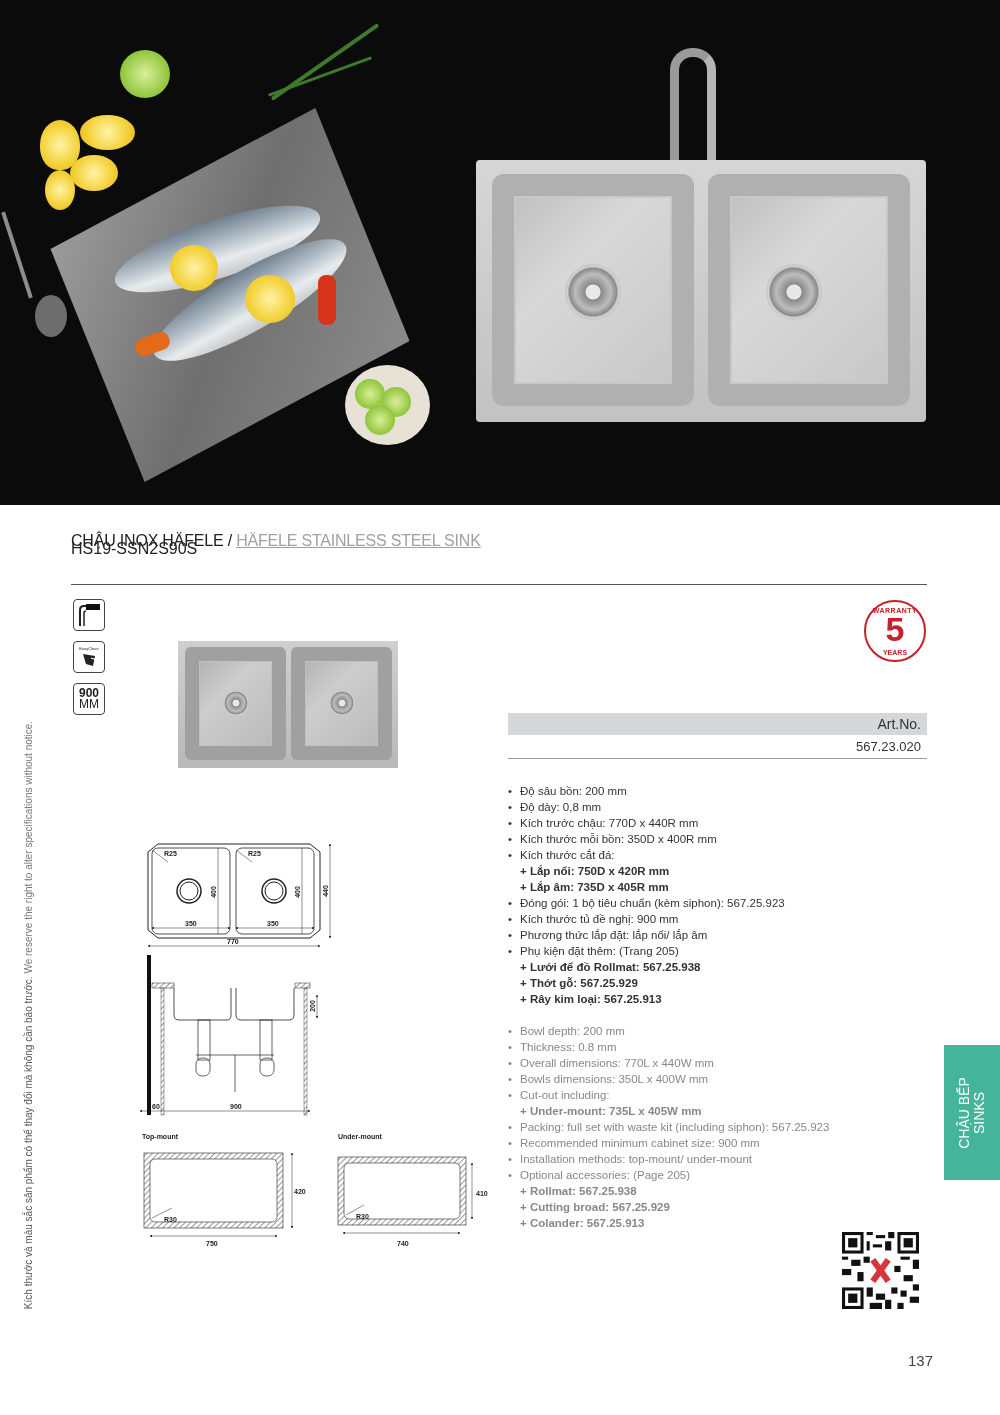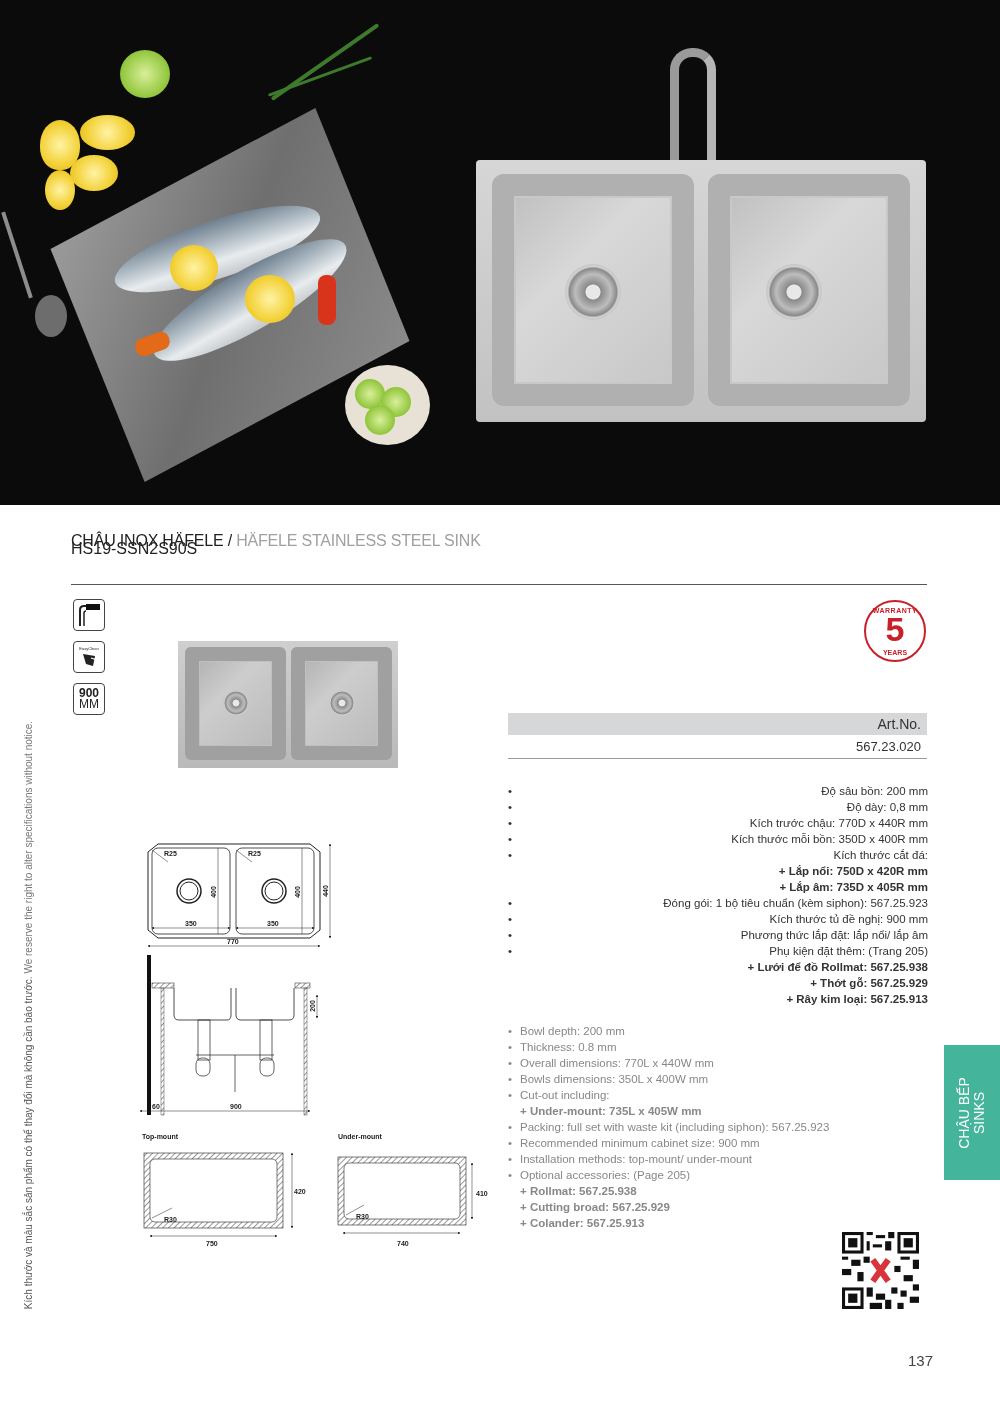--- a/index.html
+++ b/index.html
@@ -12,39 +12,39 @@
   .lemon{position:absolute;border-radius:50%;background:radial-gradient(circle,#fff3a6 0%,#f3d23a 60%,#e6b81a 100%);}
   .lime{position:absolute;border-radius:50%;background:radial-gradient(circle,#d9ef9a 0%,#8fc53a 70%,#5e8f1c 100%);}
   .bowl{position:absolute;left:345px;top:365px;width:85px;height:80px;border-radius:50%;background:#e8e2d6;}
   .herb{position:absolute;background:#3e7a2c;border-radius:2px;}
   .faucet{position:absolute;border:9px solid #9a9a9a;border-bottom:none;border-right-color:#b5b5b5;}
   .sink-hero{position:absolute;left:476px;top:160px;width:450px;height:262px;background:linear-gradient(180deg,#d6d6d6,#c2c2c2);border-radius:4px;}
   .bowl-hero{position:absolute;top:14px;width:202px;height:232px;background:linear-gradient(135deg,#b8b8b8,#d8d8d8 40%,#c4c4c4);border-radius:12px;box-shadow:inset 0 0 0 22px #b0b0b0,inset 0 0 0 24px #c8c8c8;}
   .drain{position:absolute;border-radius:50%;background:radial-gradient(circle,#e8e8e8 0 18%,#8a8a8a 20%,#bdbdbd 45%,#8a8a8a 60%,#d0d0d0 64%,#9a9a9a 100%);}
   
   .title{position:absolute;left:71px;top:532px;font-size:16px;color:#222;letter-spacing:-0.2px;}
-  .title .en{color:#a0a0a0;}
+  .title .en{color:#a0a0a0;text-decoration:underline;}
   .model{position:absolute;left:71px;top:540px;font-size:16px;color:#222;}
   .rule{position:absolute;left:71px;top:584px;width:856px;height:1px;background:#555;}
   .feat{position:absolute;left:73px;width:32px;height:32px;border:1.5px solid #444;border-radius:4px;box-sizing:border-box;display:flex;align-items:center;justify-content:center;}
   .feat-900{font-weight:bold;font-size:12px;line-height:11px;text-align:center;color:#222;}
   .prod-photo{position:absolute;left:178px;top:641px;width:220px;height:127px;background:linear-gradient(180deg,#cfcfcf,#b9b9b9);}
   .pbowl{position:absolute;top:6px;width:101px;height:113px;background:linear-gradient(135deg,#a8a8a8,#cdcdcd 40%,#b5b5b5);border-radius:6px;box-shadow:inset 0 0 0 14px #a0a0a0,inset 0 0 0 15px #c0c0c0;}
   .warranty{position:absolute;left:864px;top:600px;width:62px;height:62px;border:2px solid #c8202a;border-radius:50%;box-sizing:border-box;text-align:center;color:#c8202a;}
   .warranty .w{font-size:7px;font-weight:bold;position:absolute;top:5px;left:0;right:0;letter-spacing:0.5px;}
   .warranty .n{font-size:34px;font-weight:bold;position:absolute;top:9px;left:0;right:0;line-height:36px;}
   .warranty .y{font-size:7px;font-weight:bold;position:absolute;bottom:4px;left:0;right:0;}
   .art-head{position:absolute;left:508px;top:713px;width:419px;height:22px;background:#d5d7d8;font-size:14px;text-align:right;box-sizing:border-box;padding:3px 6px 12px 0;color:#333;}
   .art-val{position:absolute;left:508px;top:739px;width:419px;font-size:13px;text-align:right;box-sizing:border-box;padding-right:6px;color:#333;}
   .art-line{position:absolute;left:508px;top:758px;width:419px;height:1px;background:#999;}
   .specs{position:absolute;left:508px;width:420px;font-size:11.5px;line-height:16px;margin:0;padding:0;list-style:none;}
   .specs li{position:relative;padding-left:12px;white-space:nowrap;}
   .specs li.b::before{content:"•";position:absolute;left:0;top:0;}
   .specs li.sub{padding-left:12px;font-weight:bold;}
-  .specs-vi{top:783px;color:#333;text-align:right;}
+  .specs-vi{top:783px;color:#333;}
   .specs-en{top:1023px;color:#888;}
   .side-tab{position:absolute;left:944px;top:1045px;width:56px;height:135px;background:#44b59a;}
   .side-tab-text{position:absolute;left:28px;top:68px;transform:translate(-50%,-50%) rotate(-90deg);color:#fff;font-size:14px;line-height:15px;text-align:center;white-space:nowrap;}
   .disclaimer{position:absolute;left:28px;top:1015px;transform:translate(-50%,-50%) rotate(-90deg);font-size:10px;color:#777;white-space:nowrap;}
   .disclaimer b{font-weight:normal;color:#555;}
   .page-num{position:absolute;left:908px;top:1352px;font-size:15px;color:#444;}
   .qr{position:absolute;left:842px;top:1232px;width:77px;height:77px;}
   .dlabel{font-family:"Liberation Sans",sans-serif;font-size:7px;fill:#222;font-weight:bold;}
 </style>
 </head>

